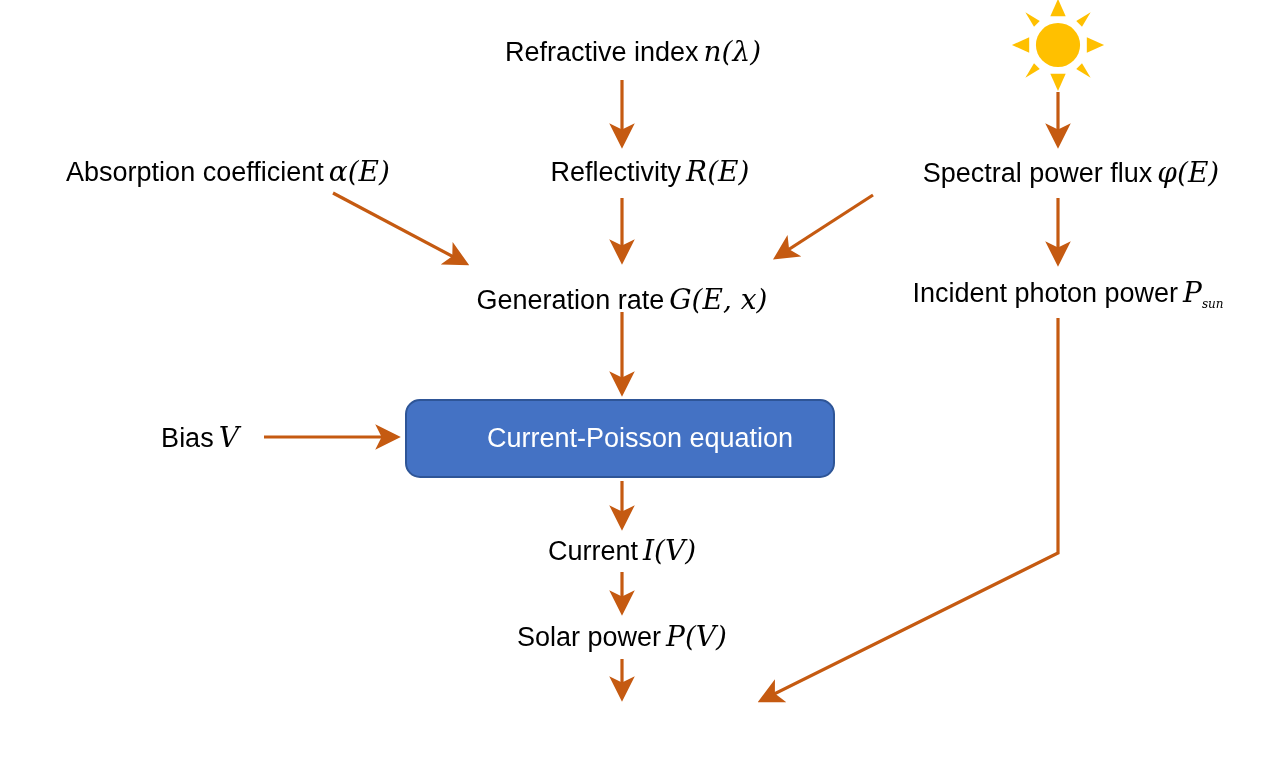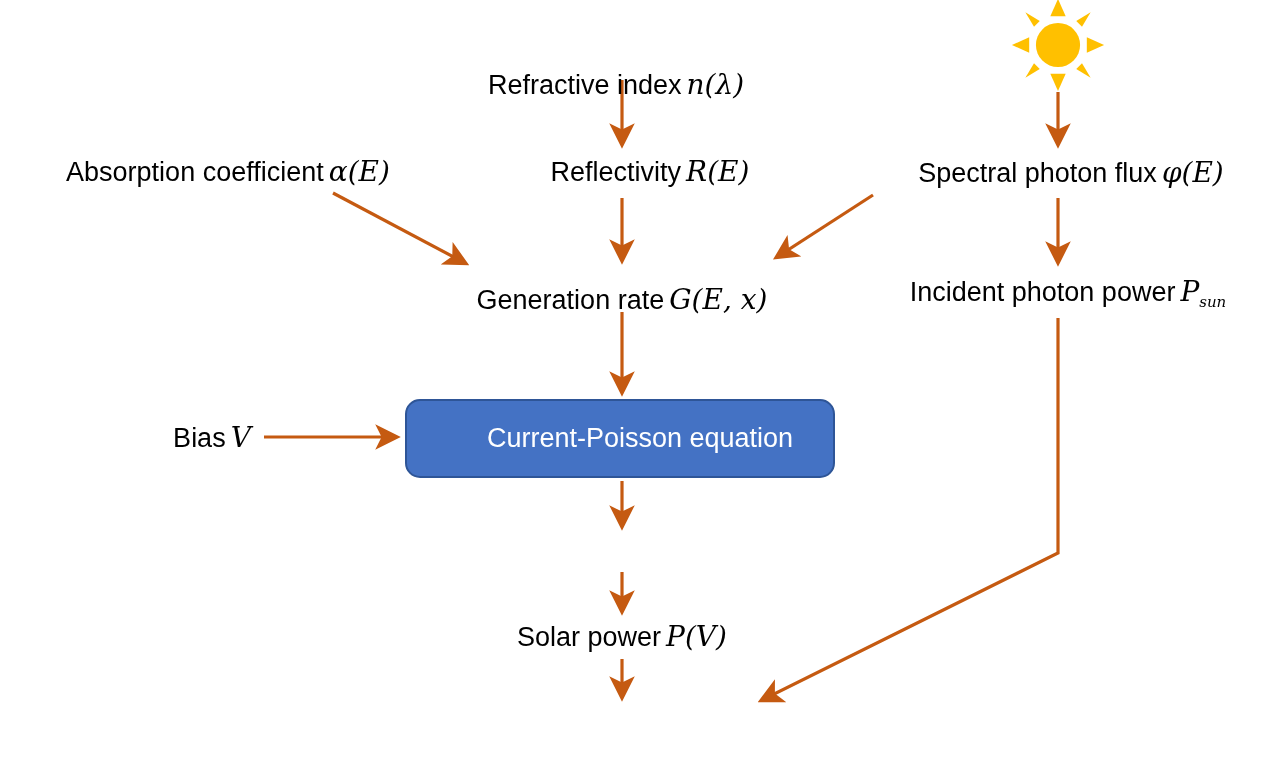--- a/index.html
+++ b/index.html
@@ -17,21 +17,21 @@
   .node{
     position:absolute;transform:translate(-50%,-50%);
     font-size:27px;white-space:nowrap;line-height:1.15;
   }
   .math{
     font-family:"DejaVu Serif",serif;font-style:italic;
     font-size:28px;margin-left:5px;
   }
   .math-sub{
     font-family:"DejaVu Serif",serif;font-style:italic;
-    font-size:15px;vertical-align:-6px;
+    font-size:12px;vertical-align:-6px;
   }
   .eq-box{
     position:absolute;left:405px;top:399px;width:430px;height:79px;
     background:var(--box-fill);border:2px solid var(--box-border);
     border-radius:15px;box-sizing:border-box;
     display:flex;align-items:center;justify-content:center;
     color:var(--box-text);font-size:27px;padding-left:40px;
   }
   .sun{position:absolute;left:1010px;top:-3px;width:96px;height:96px;}
 </style>
@@ -71,51 +71,54 @@
         <polygon points="-48,0 -30,-8 -30,8"></polygon>
         <polygon points="48,0 30,-8 30,8"></polygon>
         <polygon points="-34,-34 -19,-25 -25,-19"></polygon>
         <polygon points="34,-34 19,-25 25,-19"></polygon>
         <polygon points="-34,34 -19,25 -25,19"></polygon>
         <polygon points="34,34 19,25 25,19"></polygon>
       </g>
     </g>
   </svg>
 
-  <div class="node" style="left:616px;top:52px;margin-top:33px;">
+  <div class="node" style="left:633px;top:52px;">
     <span>Refractive index</span><span class="math">n(λ)</span>
   </div>
 
   <div class="node" style="left:650px;top:172px;">
     <span>Reflectivity</span><span class="math">R(E)</span>
   </div>
 
   <div class="node" style="left:228px;top:172px;">
     <span>Absorption coefficient</span><span class="math">α(E)</span>
   </div>
 
   <div class="node" style="left:1071px;top:173px;">
-    <span>Spectral photon flux</span><span class="math">φ(E)</span>
+    <span>Spectral power flux</span><span class="math">φ(E)</span>
   </div>
 
   <div class="node" style="left:622px;top:292px;margin-top:8px;">
     <span>Generation rate</span><span class="math">G(E, x)</span>
   </div>
 
   <div class="node" style="left:1068px;top:294px;">
     <span>Incident photon power</span><span class="math">P</span><span class="math-sub">sun</span>
   </div>
 
-  <div class="node" style="left:212px;top:438px;">
+  <div class="node" style="left:200px;top:438px;">
     <span>Bias</span><span class="math">V</span>
   </div>
 
   <div class="eq-box">
     <span>Current-Poisson equation</span>
   </div>
 
+  <div class="node" style="left:622px;top:551px;">
+    <span>Current</span><span class="math">I(V)</span>
+  </div>
 
   <div class="node" style="left:622px;top:637px;">
     <span>Solar power</span><span class="math">P(V)</span>
   </div>
 
 
 </div>
 
 </body></html>

